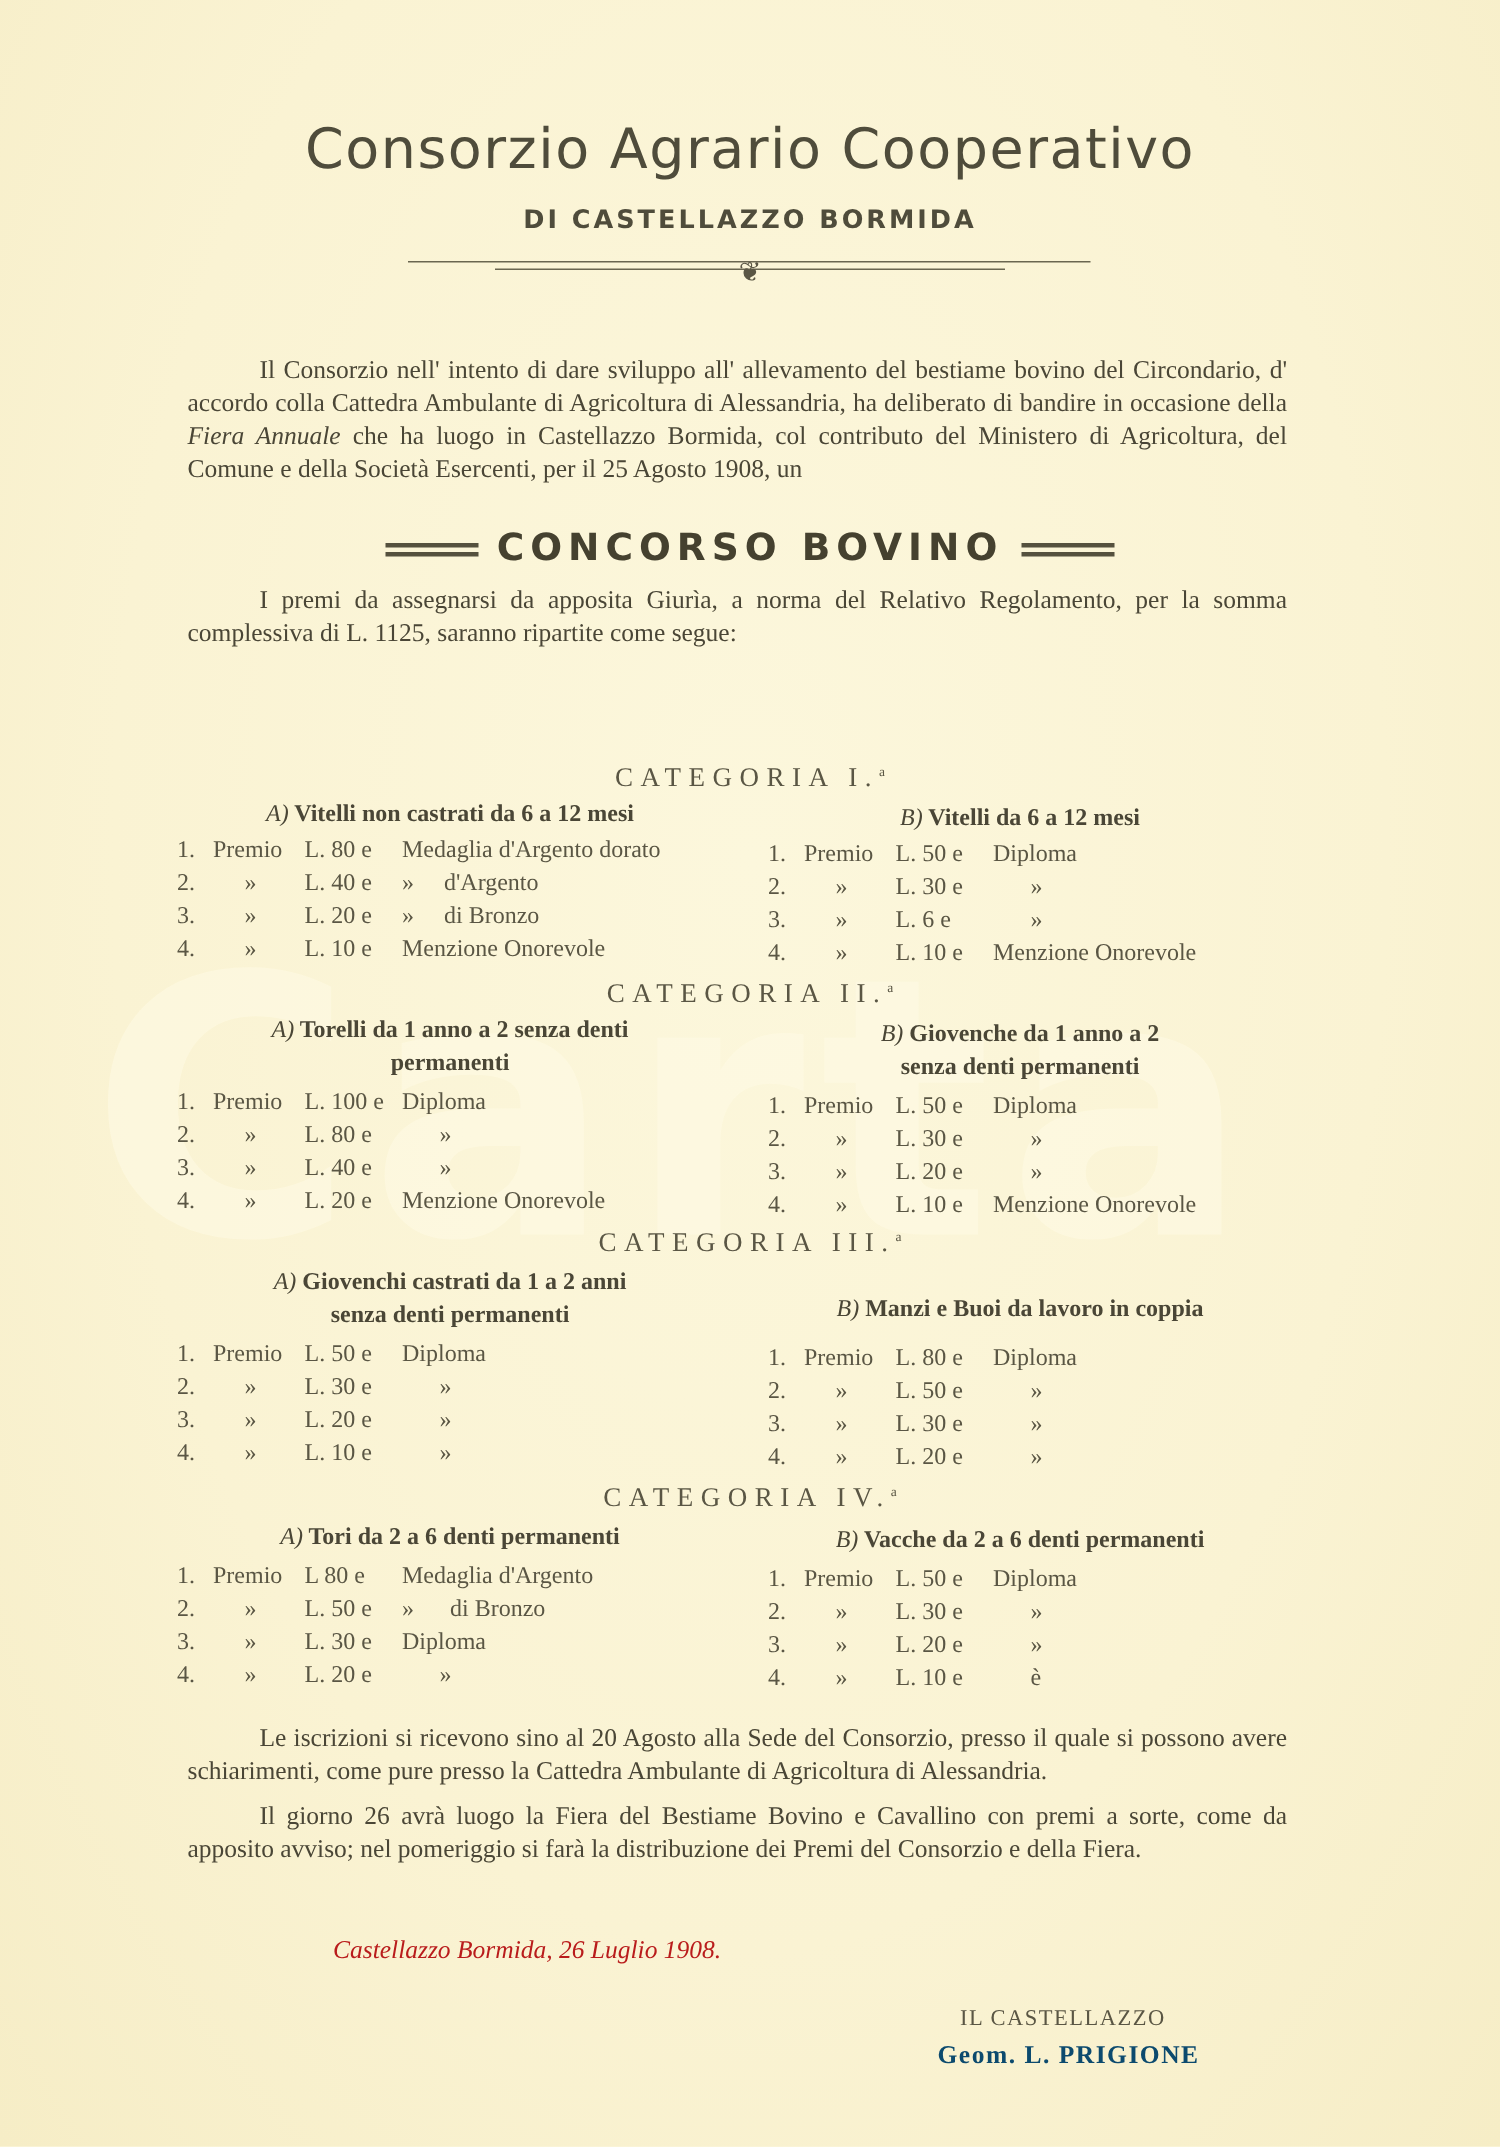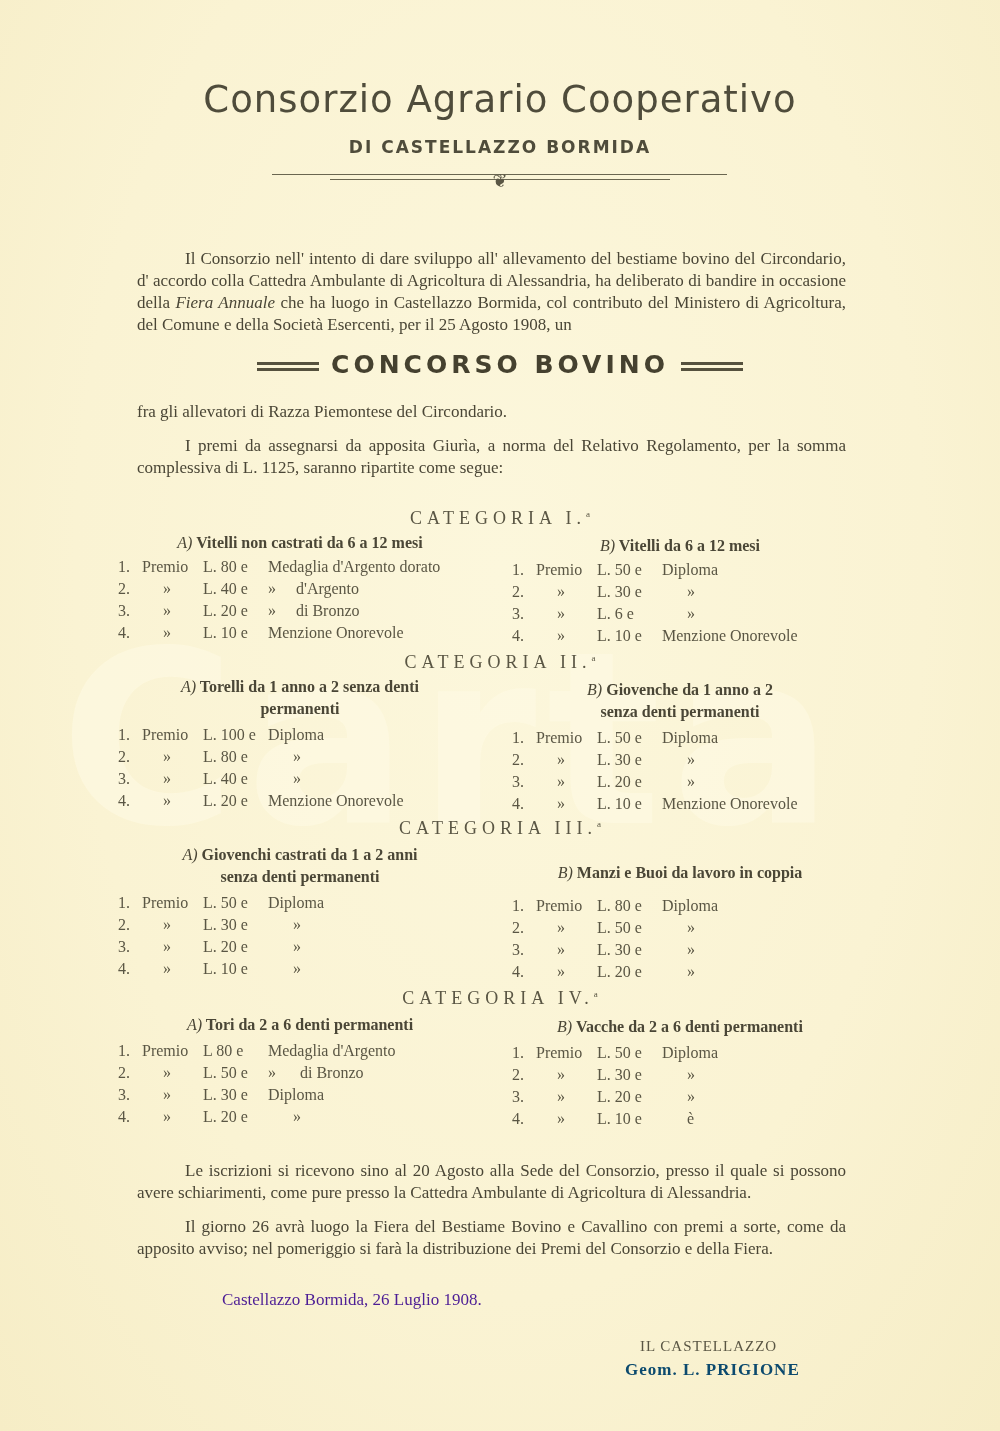--- a/index.html
+++ b/index.html
@@ -10,34 +10,34 @@
   .watermark{position:absolute;left:60px;top:600px;font-family:"DejaVu Sans",sans-serif;
      font-size:240px;font-weight:bold;color:#fffbe6;opacity:.55;letter-spacing:10px;white-space:nowrap;}
   .abs{position:absolute;}
   .title{left:0;width:1000px;top:78px;text-align:center;font-family:"DejaVu Sans",sans-serif;
      font-size:37px;color:#4f4c3b;letter-spacing:1px;}
   .subtitle{left:0;width:1000px;top:137px;text-align:center;font-family:"DejaVu Sans",sans-serif;
      font-size:17px;font-weight:bold;color:#4f4c3b;letter-spacing:2px;}
   .rule{position:absolute;height:1px;background:#6a6650;}
   .orn{left:487px;top:170px;width:26px;height:22px;color:#5a5644;font-size:18px;text-align:center;line-height:22px;}
   .para{left:125px;width:733px;font-size:17px;line-height:22px;text-align:justify;color:#4a4636;}
-  .para p{margin:12px;}
+  .para p{margin:0;}
   .indent{text-indent:48px;}
   .concorso{left:0;width:1000px;top:350px;text-align:center;font-family:"DejaVu Sans",sans-serif;
      font-size:25px;font-weight:bold;letter-spacing:4px;color:#45412f;}
   .bars{display:inline-block;width:62px;height:9px;border-top:3px solid #55513e;border-bottom:3px solid #55513e;
      vertical-align:middle;margin:0 12px;box-sizing:border-box;}
   .cat{left:0;width:1000px;text-align:center;font-size:18px;letter-spacing:5px;color:#5a5644;}
   .cat sup{font-size:9px;letter-spacing:0;}
   .sect{font-size:16px;font-weight:bold;color:#4a4636;text-align:center;line-height:22px;}
   .sect i{font-weight:normal;}
   .rows{font-size:16px;color:#5a5644;line-height:22px;}
   .row{white-space:nowrap;position:relative;height:22px;}
   .row span{position:absolute;}
-  .date{left:222px;top:1290px;font-size:17px;color:#4c1d95;}
+  .date{left:222px;top:1290px;font-size:17px;font-style:italic;color:#b91c1c;}
   .pres{left:640px;top:1338px;font-size:15px;letter-spacing:1px;color:#5a5644;}
   .sig{left:625px;top:1360px;font-size:17px;font-weight:bold;color:#0c4a6e;letter-spacing:1px;}
 </style>
 </head>
 <body>
 
 <div class="paper"></div>
 <div class="watermark">Carta</div>
 
 <div class="abs title">Consorzio Agrario Cooperativo</div>
@@ -48,21 +48,20 @@
 
 <div class="abs para" style="top:236px;">
   <p class="indent"><span>Il Consorzio nell' intento di dare sviluppo all' allevamento del bestiame bovino del Circondario, d' accordo colla Cattedra Ambulante di Agricoltura di Alessandria, ha deliberato di bandire in occasione della</span> <i>Fiera Annuale</i> <span>che ha luogo in Castellazzo Bormida, col contributo del Ministero di Agricoltura, del Comune e della Società Esercenti, per il 25 Agosto 1908, un</span></p>
 </div>
 
 <div class="abs concorso">
   <span class="bars"></span><span>CONCORSO BOVINO</span><span class="bars"></span>
 </div>
 
 <div class="abs para" style="top:389px;">
-  <p>fra gli allevatori di Razza Piemontese del Circondario.</p>
   <p class="indent">I premi da assegnarsi da apposita Giurìa, a norma del Relativo Regolamento, per la somma complessiva di L. 1125, saranno ripartite come segue:</p>
 </div>
 
 <div id="cats">
     <div class="abs cat" style="top: 508px;"><span>CATEGORIA I.</span><sup>a</sup></div>
     <div class="abs sect" style="left: 110px; width: 380px; top: 532px;"><i>A)</i> <span>Vitelli non castrati da 6 a 12 mesi</span></div>
     <div class="abs rows" style="left: 118px; width: 360px; top: 556px;">
       <div class="row">
         <span style="left:0">1.</span>
         <span style="left:24px">Premio</span>

